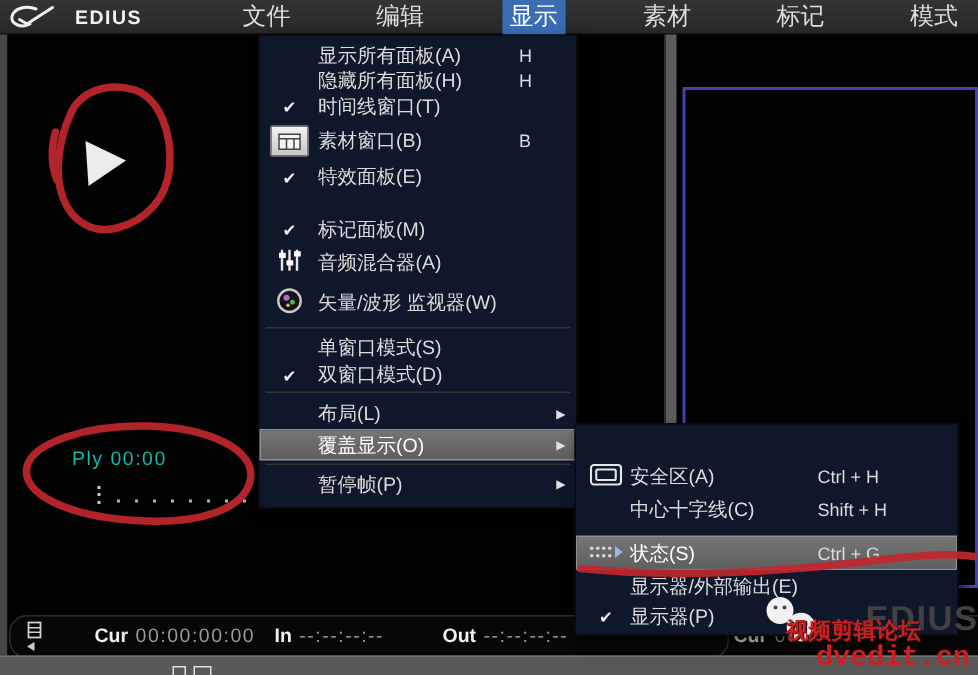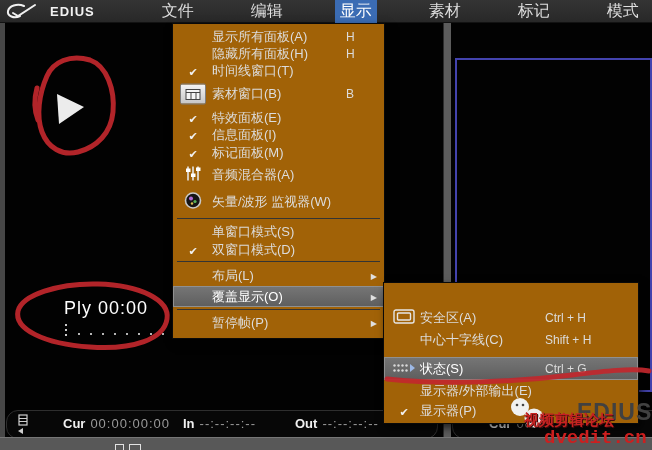--- a/index.html
+++ b/index.html
@@ -16,42 +16,42 @@
 
   
   .leftwin{position:absolute;left:5px;top:22px;width:438px;height:415px;background:#020202;}
   .leftedge{position:absolute;left:0;top:22px;width:5px;height:415px;background:#474747;}
   .divider{position:absolute;left:443px;top:22px;width:8px;height:428px;background:#5c5c5c;border-left:1px solid #2c2c2c;}
   .rightwin{position:absolute;left:451px;top:22px;width:201px;height:415px;background:#020202;}
   .saferect{position:absolute;left:455px;top:58px;width:193px;height:330px;border:2px solid #4343ae;z-index:1;}
 
   
   .playtri{position:absolute;left:50px;top:88px;z-index:2;}
-  .osd{position:absolute;left:64px;top:298px;color:#ffffff;font-size:18px;letter-spacing:1px;z-index:2;white-space:nowrap;}
+  .osd{position:absolute;left:48px;top:298px;color:#14b8a6;font-size:13px;letter-spacing:1px;z-index:2;white-space:nowrap;}
   .ticks{position:absolute;left:62px;top:324px;width:110px;height:14px;z-index:2;}
   .ticks .dash{position:absolute;left:3px;top:0;width:2px;height:13px;
                background:repeating-linear-gradient(180deg,#c9c9c9 0 2px,transparent 2px 5px);}
   .ticks .dots{position:absolute;left:16px;right:0;top:9px;height:2px;
                background:repeating-linear-gradient(90deg,#b5b5b5 0 2px,transparent 2px 12px);}
 
   
   .curbar{position:absolute;top:410px;height:27px;background:#070707;border:1px solid #2e2e2e;border-radius:12px;
           color:#e8e8e8;font-size:13px;z-index:3;}
-  .curbar.l{left:6px;width:430px;}
+  .curbar.l{left:6px;width:430px;padding-left:48px;}
   .curbar.r{left:452px;width:200px;border-radius:12px 0 0 12px;z-index:2;}
   .tc{position:absolute;top:5px;white-space:nowrap;}
   .tc b{color:#f0f0f0;font-weight:bold;margin-right:5px;}
   .tc span{color:#9a9a9a;letter-spacing:1px;}
   .plicon{position:absolute;left:9px;top:3px;}
   .bstrip{position:absolute;left:0;top:437px;width:652px;height:13px;background:#585858;border-top:1px solid #767676;
           overflow:hidden;z-index:4;}
   .sic{position:absolute;top:6px;border:1px solid #e2e2e2;background:transparent;}
 
   
-  .menu{position:absolute;background:#a16207;border:1px solid #090909;box-shadow:3px 4px 8px rgba(0,0,0,.65);z-index:10;}
+  .menu{position:absolute;background:#0f172a;border:1px solid #090909;box-shadow:3px 4px 8px rgba(0,0,0,.65);z-index:10;}
   .dd{left:172px;top:23px;width:211px;height:314px;}
   .sub{left:383px;top:282px;width:254px;height:140px;z-index:11;}
   .row{position:absolute;left:1px;right:1px;height:17px;color:#dcdcdc;font-size:13px;cursor:default;}
   .row .cell{position:absolute;left:5px;width:28px;top:50%;transform:translateY(-50%);text-align:center;}
   .row .lbl{position:absolute;left:38px;top:50%;transform:translateY(-50%);white-space:nowrap;}
   .sub .row .lbl{left:35px;}
   .row .sc{position:absolute;left:172px;top:50%;transform:translateY(-50%);font-size:12px;color:#dcdcdc;white-space:nowrap;}
   .sub .row .sc{left:160px;}
   .row .arrow{position:absolute;right:6px;top:50%;transform:translateY(-50%);font-size:8px;color:#e0e0e0;}
   .row.hl{background:linear-gradient(#757575,#5f5f5f);border:1px solid #909090;left:0;right:0;color:#fff;}
@@ -159,24 +159,20 @@
         <line x1="11" y1="4" x2="11" y2="11" stroke="#444"></line>
             </svg>
           </span></span>
       <span class="lbl">素材窗口(B)</span>
       <span class="sc">B</span>
     </div>
     <div class="row" style="top:85px">
       <span class="cell check"></span>
       <span class="lbl">特效面板(E)</span>
     </div>
-    <div class="row" style="top:102px">
-      <span class="cell check"></span>
-      <span class="lbl">信息面板(I)</span>
-    </div>
     <div class="row" style="top:120px">
       <span class="cell check"></span>
       <span class="lbl">标记面板(M)</span>
     </div>
     <div class="row" style="top:165px;height:26px">
       <span class="cell">
         <svg width="18" height="18">
             <circle cx="9" cy="9" r="7.5" fill="#151515" stroke="#c9c9c9" stroke-width="1.6"></circle>
         <circle cx="7" cy="7" r="2" fill="#b36ad6"></circle>
             <circle cx="11" cy="10" r="1.6" fill="#58b158"></circle>

